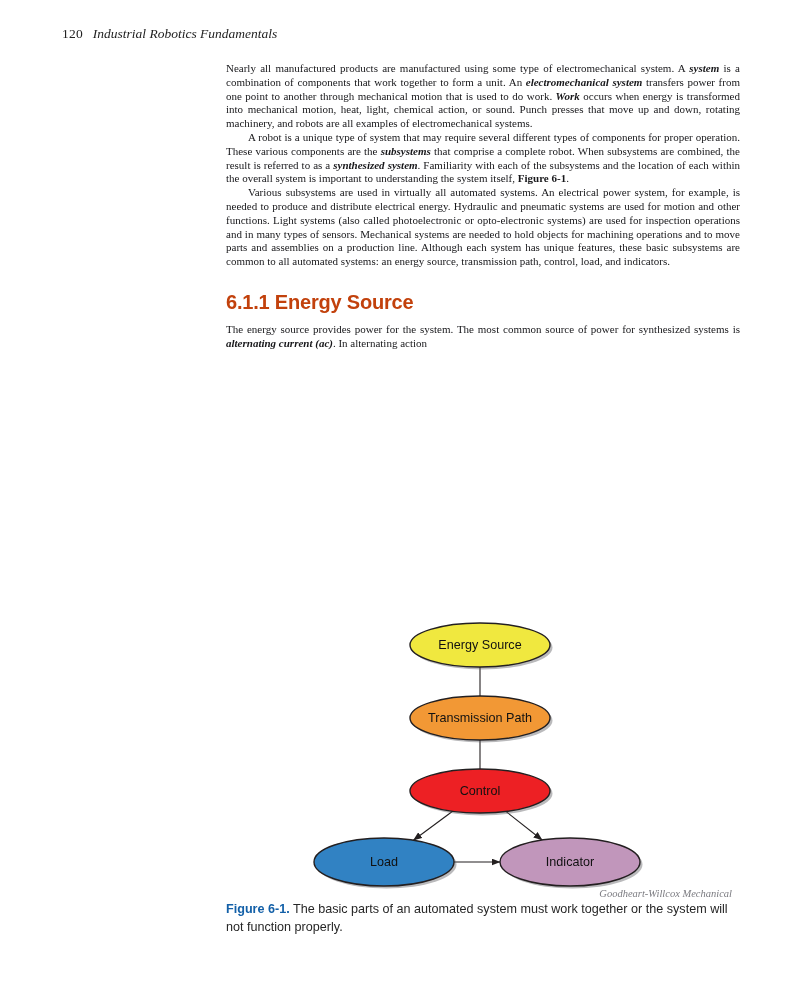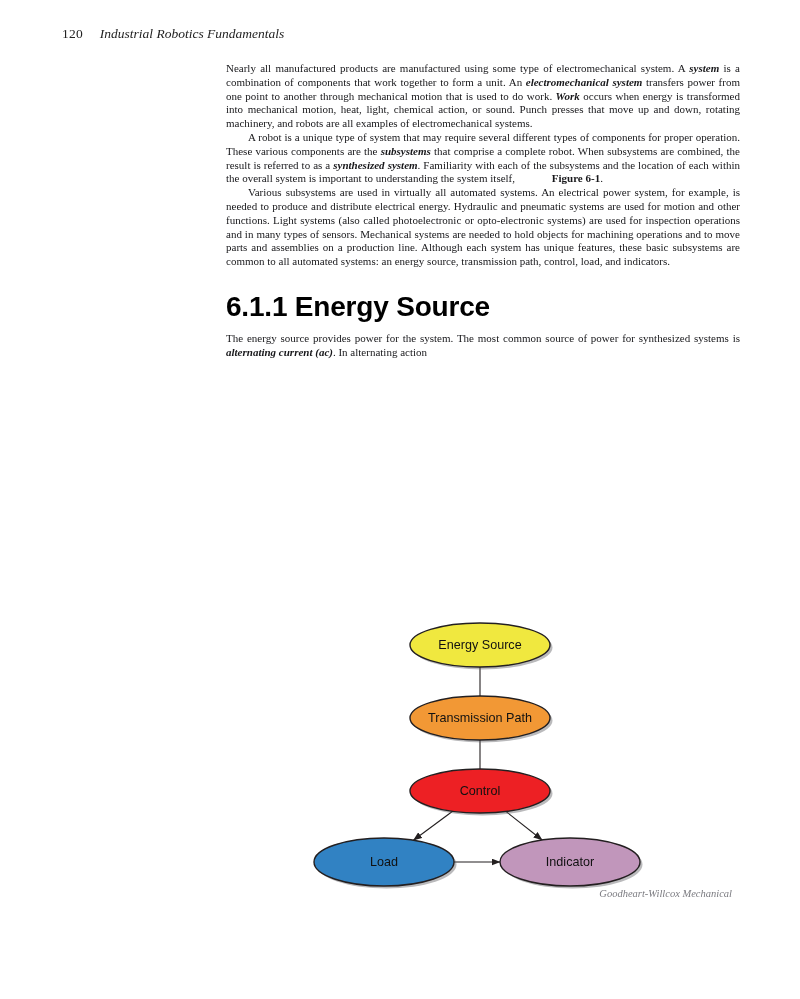--- a/index.html
+++ b/index.html
@@ -32,21 +32,21 @@
     font-size: 13.5px;
     color: #222;
     white-space: nowrap;
   }
   .running-head .folio {
     font-style: normal;
     letter-spacing: 0.2px;
   }
   .running-head .booktitle {
     font-style: italic;
-    margin-left: 17px;
+    margin-left: 10px;
   }
 
   
   .column {
     position: absolute;
     left: 226px;
     top: 62px;
     width: 514px;
   }
 
@@ -67,27 +67,27 @@
     text-align: justify;
     margin: 0;
     color: #17171a;
     hyphens: auto;
     -webkit-hyphens: auto;
   }
   p.body-text.indented {
     text-indent: 22px;
   }
   .bi { font-weight: bold; font-style: italic; }
-  .bold { font-weight: bold; margin-left: 34px; }
+  .bold { font-weight: bold; }
 
   h2.subsection-title {
     font-family: "Liberation Sans", sans-serif;
-    font-size: 28px;
+    font-size: 20px;
     font-weight: bold;
-    color: #000000;
+    color: #c2410c;
     margin: 22px 0 9px 0;
     letter-spacing: -0.2px;
   }
 
   
   .figure-block {
     position: absolute;
     left: 226px;
     top: 612px;
     width: 514px;
@@ -205,16 +205,17 @@
               <ellipse cx="346.5" cy="252.5" rx="70" ry="24" fill="rgba(90,90,95,0.42)"></ellipse>
               <ellipse cx="344" cy="250" rx="70" ry="24" fill="#c196bb" stroke="#231f20" stroke-width="1.4"></ellipse>
               <text x="344" y="254.4" text-anchor="middle" class="node-label">Indicator</text>
             </g>
           </g>
       </svg>
     </div>
     <div class="credit-line">Goodheart-Willcox Mechanical</div>
   </div>
 
+  <div class="figure-caption"><span class="fig-label">Figure 6-1.</span><span> The basic parts of an automated system must work together or the system will not function properly.</span></div>
 
   <div class="footer-copyright">Copyright Goodheart-Willcox Co., Inc.</div>
 
 </div>
 
 </body></html>

